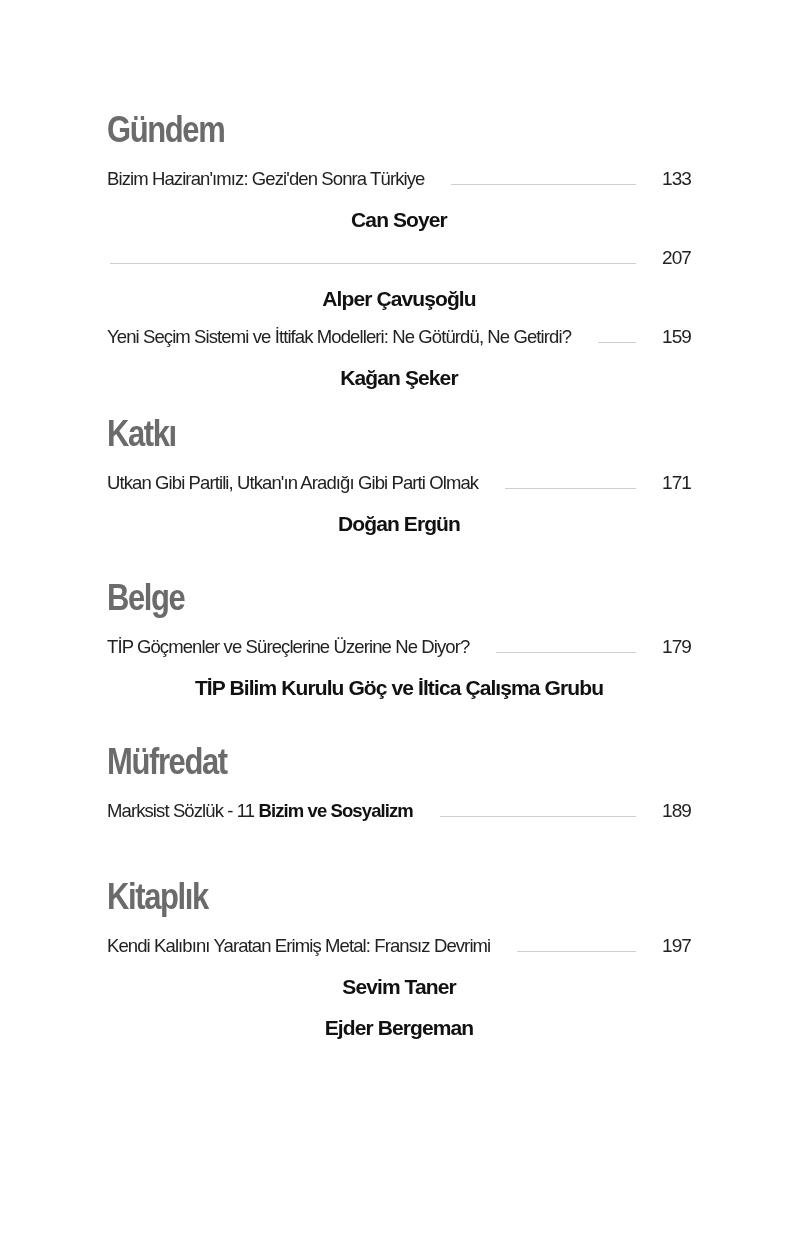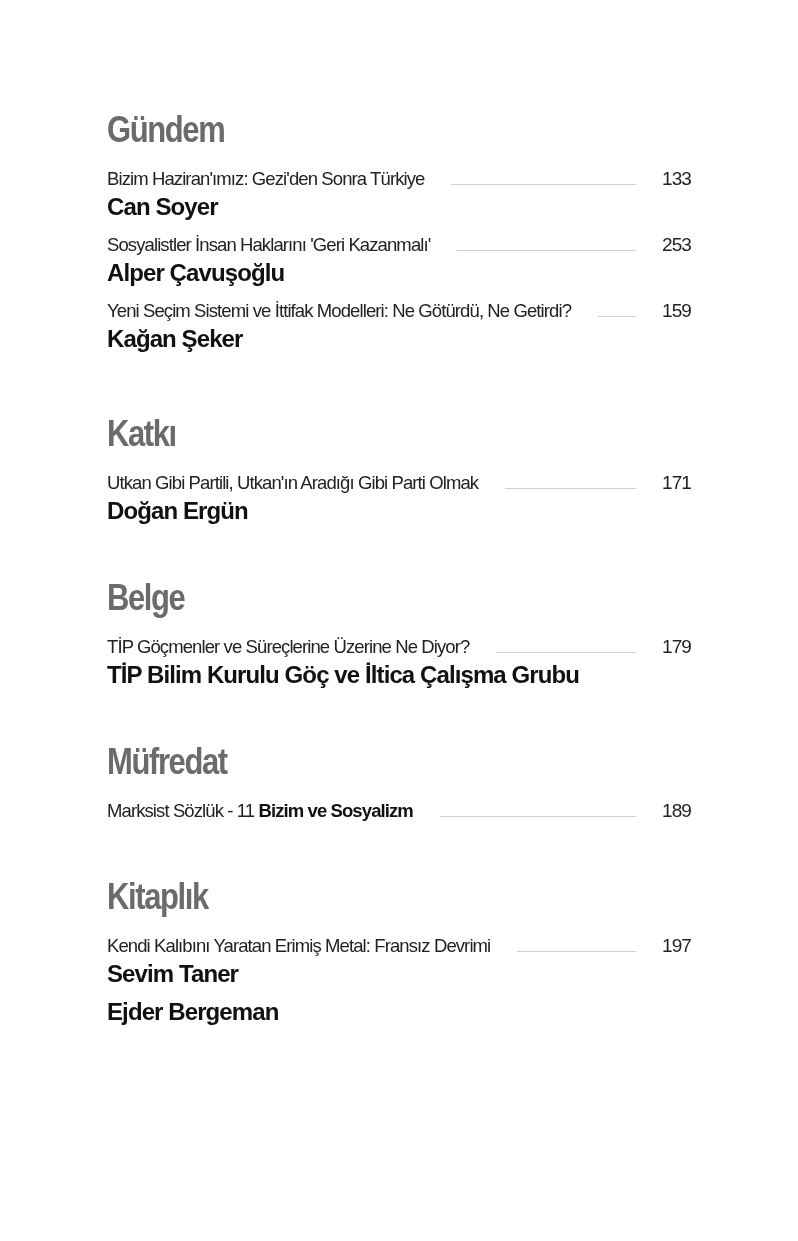--- a/index.html
+++ b/index.html
@@ -73,51 +73,51 @@
     .page-num {
       font-family: "Liberation Sans", sans-serif;
       font-weight: 400;
       font-size: 19px;
       line-height: 22px;
       color: #222222;
       letter-spacing: -0.9px;
       flex: 0 0 auto;
     }
     .entry-author {
-      margin-top: 6px;
+      margin-top: 19px;
       font-family: "Liberation Sans", sans-serif;
       font-weight: 700;
-      font-size: 24px;
+      font-size: 21px;
       line-height: 22px;
       color: #111111;
       letter-spacing: -0.9px;
       white-space: nowrap;
+      text-align: center;
     }
   </style>
 </head>
 <body>
 
 <div class="page">
 
   <section class="section" style="top:110px;">
     <h2 class="section-heading">Gündem</h2>
     <div class="entries">
       <div class="entry">
         <div class="entry-line">
           <span class="entry-title">Bizim Haziran'ımız: Gezi'den Sonra Türkiye</span>
           <span class="leader"></span>
           <span class="page-num">133</span>
         </div>
         <div class="entry-author">Can Soyer</div>
       </div>
       <div class="entry">
         <div class="entry-line">
-          <span class="entry-title">Sosyalistler İnsan Haklarını 'Geri Kazanmalı'</span>
           <span class="leader"></span>
-          <span class="page-num">253</span>
+          <span class="page-num">207</span>
         </div>
         <div class="entry-author">Alper Çavuşoğlu</div>
       </div>
       <div class="entry">
         <div class="entry-line">
           <span class="entry-title">Yeni Seçim Sistemi ve İttifak Modelleri: Ne Götürdü, Ne Getirdi?</span>
           <span class="leader"></span>
           <span class="page-num">159</span>
         </div>
         <div class="entry-author">Kağan Şeker</div>

